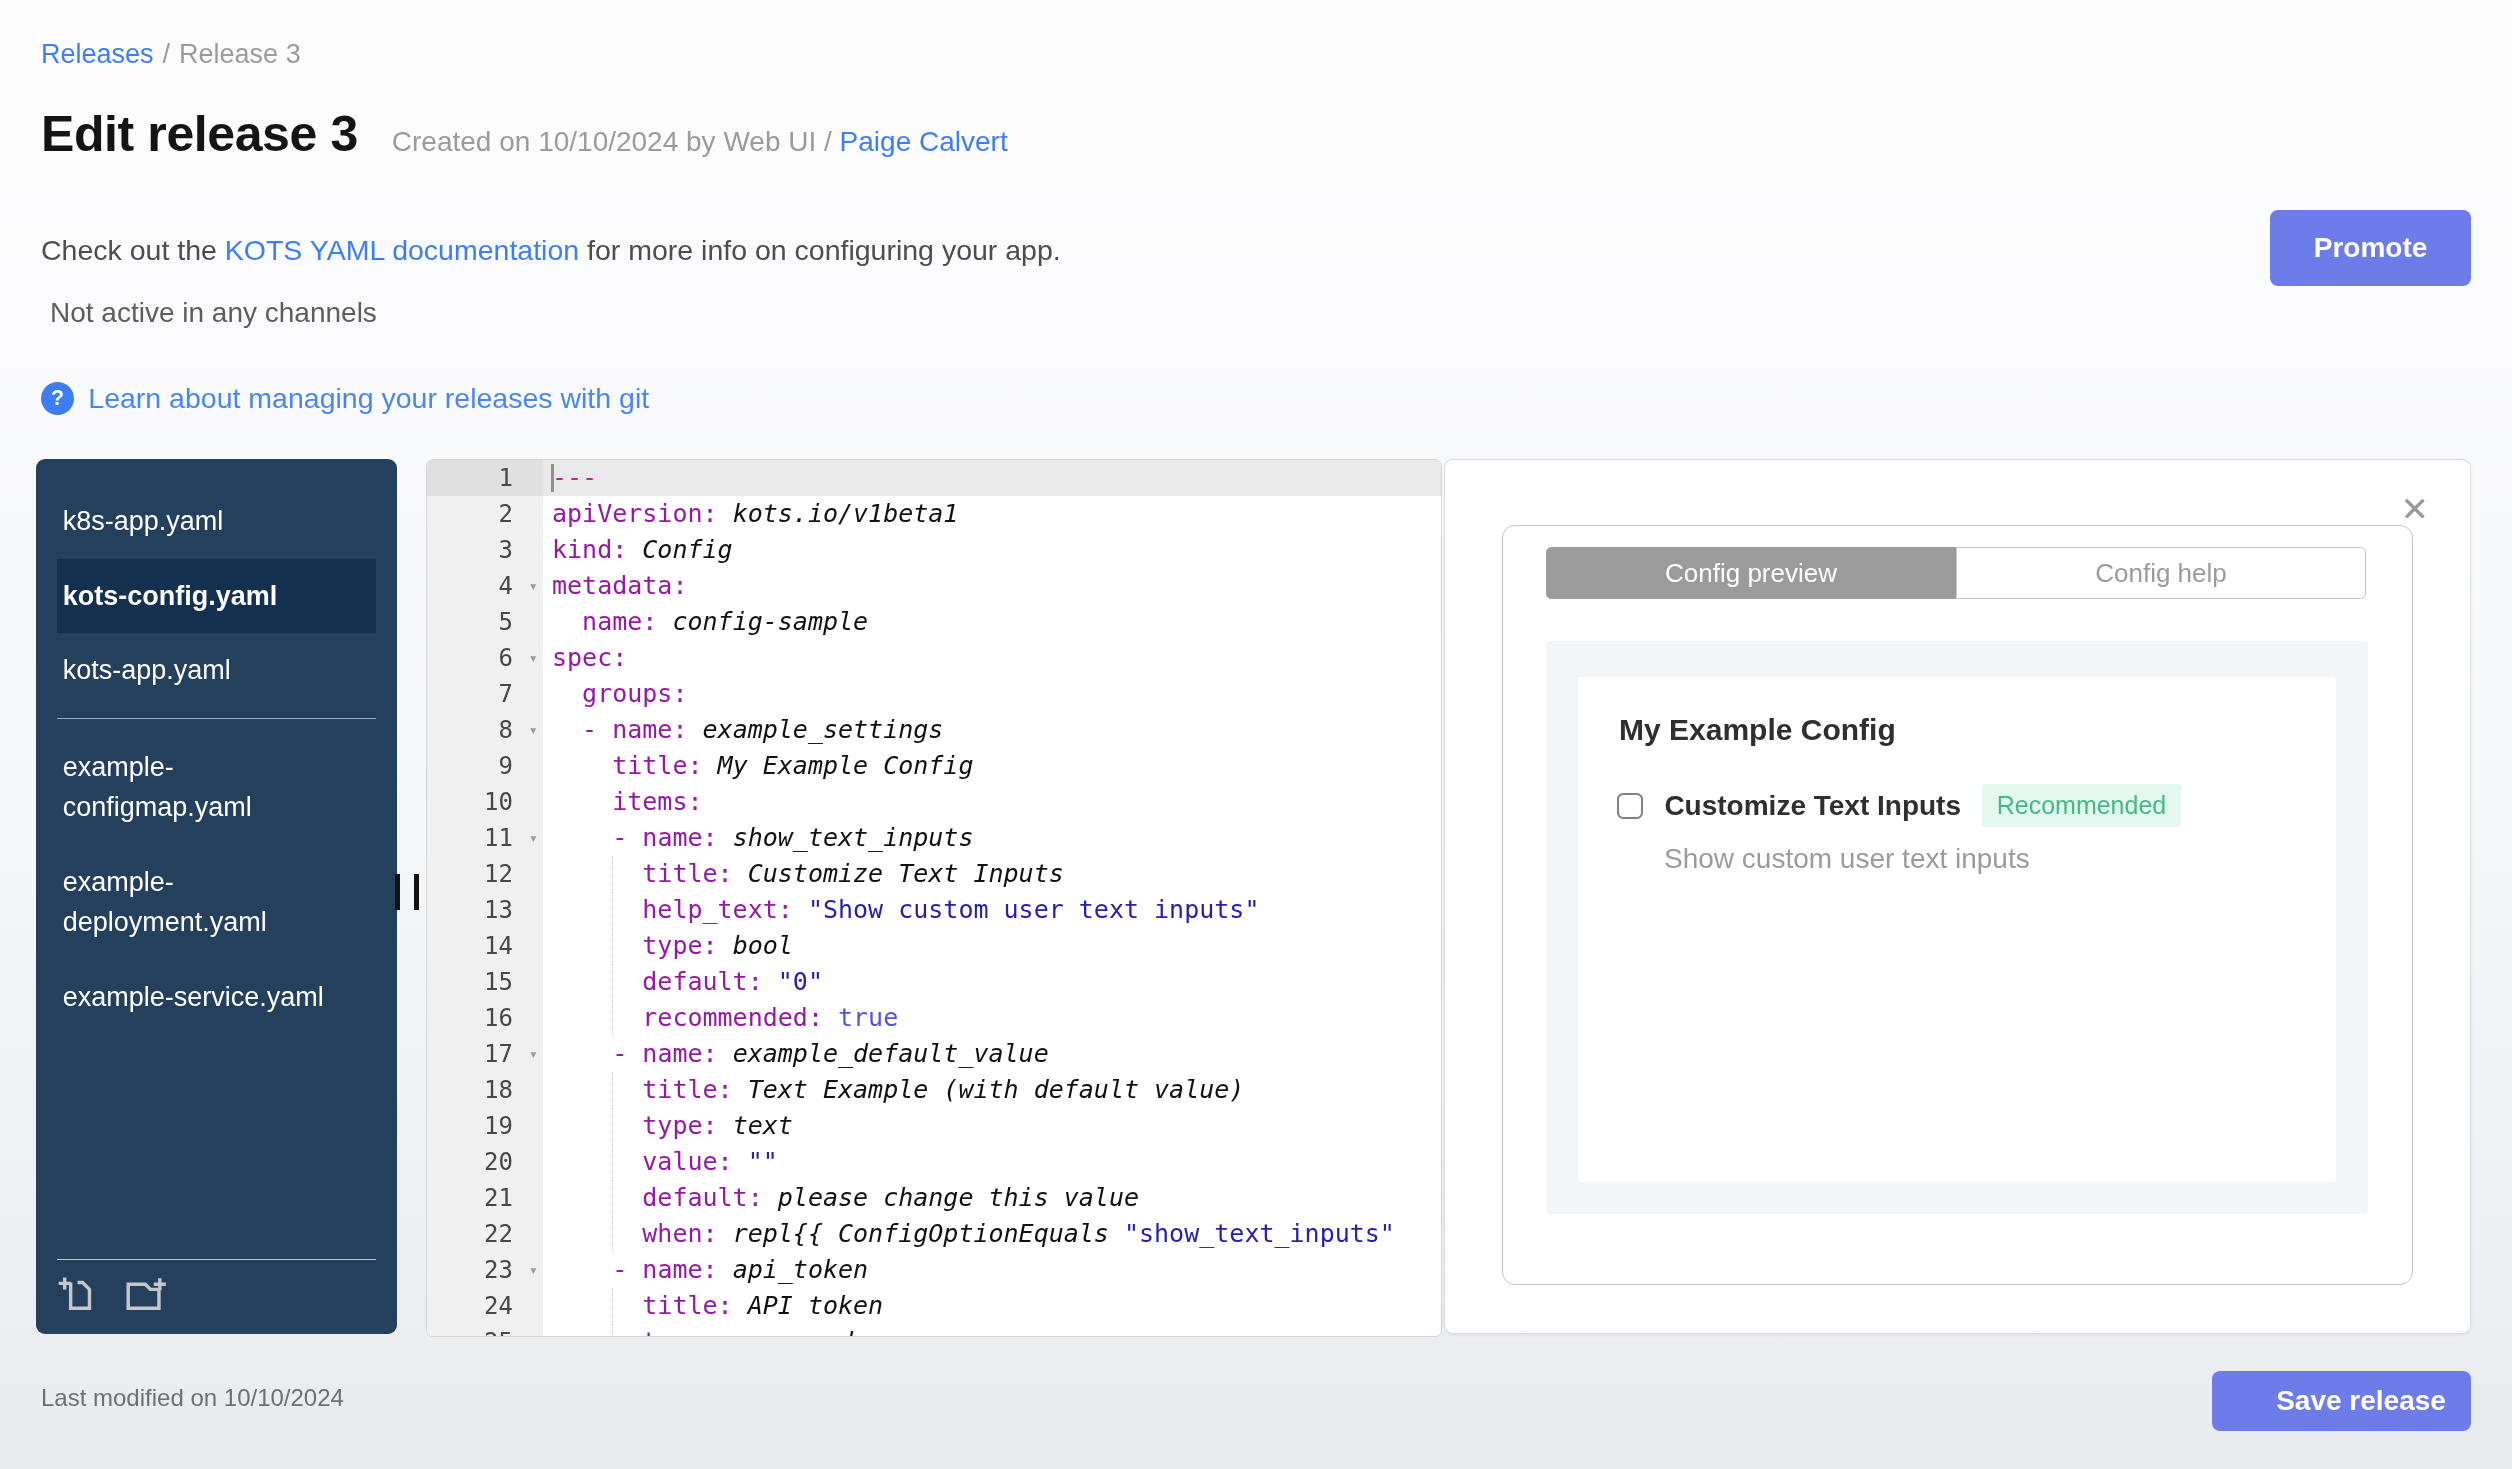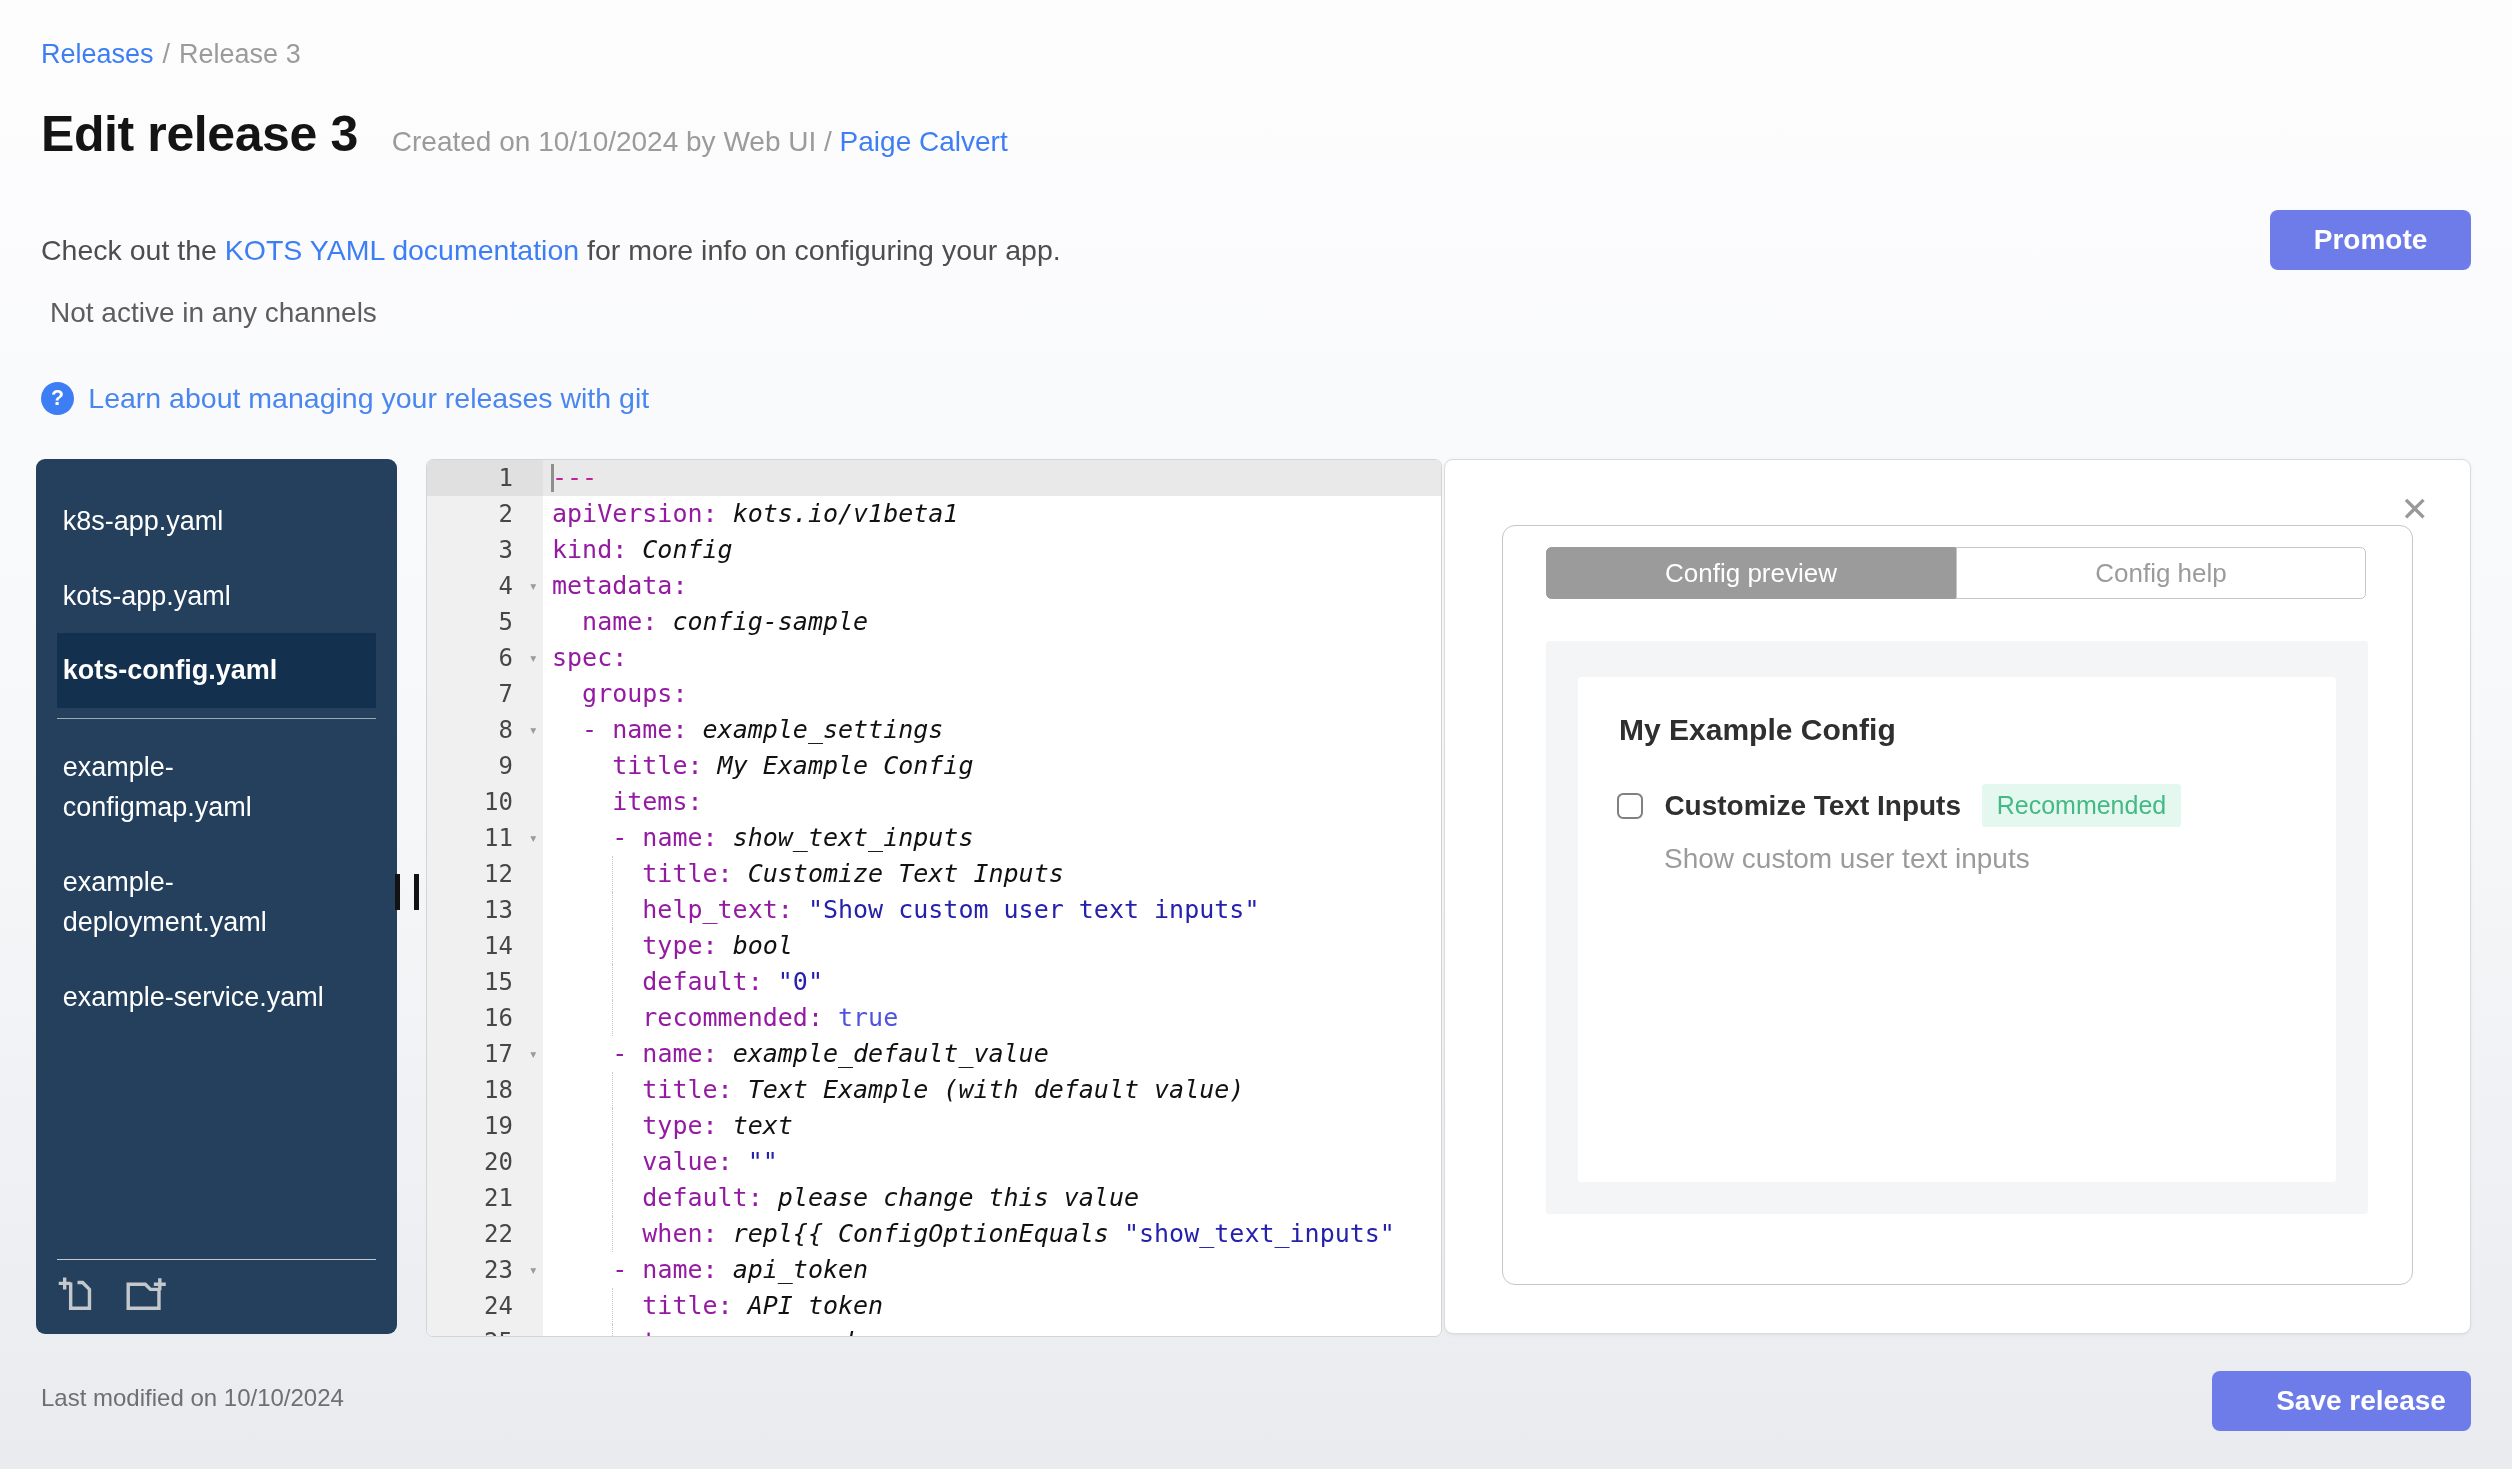--- a/index.html
+++ b/index.html
@@ -19,21 +19,21 @@
 
   .title-row { position:absolute; left:41px; top:105px; display:flex; align-items:baseline; gap:34px; }
   .title-row h1 { font-size:50px; font-weight:700; color:#141414; letter-spacing:-0.4px; }
   .title-row .meta { font-size:28px; color:#9b9b9b; }
   .title-row .meta a { color:#3e7ef5; }
 
   .doc-row { position:absolute; left:41px; top:234px; font-size:28.5px; color:#4d4d4d; }
   .doc-row a { color:#3e7ef5; }
 
   .promote {
-    position:absolute; right:41px; top:210px; width:201px; height:60px;
+    position:absolute; right:41px; top:210px; width:201px; height:76px;
     background:#6e7ce9; color:#fff; font-size:28px; font-weight:700;
     border:none; border-radius:8px; cursor:pointer; font-family:inherit;
   }
 
   .status { position:absolute; left:50px; top:297px; font-size:28px; color:#5d5d5d; }
 
   .git-row { position:absolute; left:41px; top:382px; display:flex; align-items:center; gap:14.3px; cursor:pointer; }
   .git-row .qmark {
     width:33px; height:33px; border-radius:50%; background:#3e7ef5; color:#fff;
     font-size:21.4px; font-weight:700; display:flex; align-items:center; justify-content:center;
@@ -148,22 +148,22 @@
 <div class="status">Not active in any channels</div>
 
 <div class="git-row">
   <span class="qmark">?</span>
   <a>Learn about managing your releases with git</a>
 </div>
 
 <aside class="sidebar">
   <div id="file-list">
       <div class="file">k8s-app.yaml</div>
+      <div class="file selected">kots-config.yaml</div>
       <div class="file">kots-app.yaml</div>
-      <div class="file selected">kots-config.yaml</div>
       <div class="sb-divider"></div>
       <div class="file">example-<br>configmap.yaml</div>
       <div class="file">example-<br>deployment.yaml</div>
       <div class="file">example-service.yaml</div>
     </div>
   <div class="sidebar-footer">
     <div class="sb-divider2"></div>
     <button class="icon-btn">
       <span>
         <svg width="41" height="41" viewBox="0 0 24 24" fill="none" stroke="#c4c8cc" stroke-width="2">

